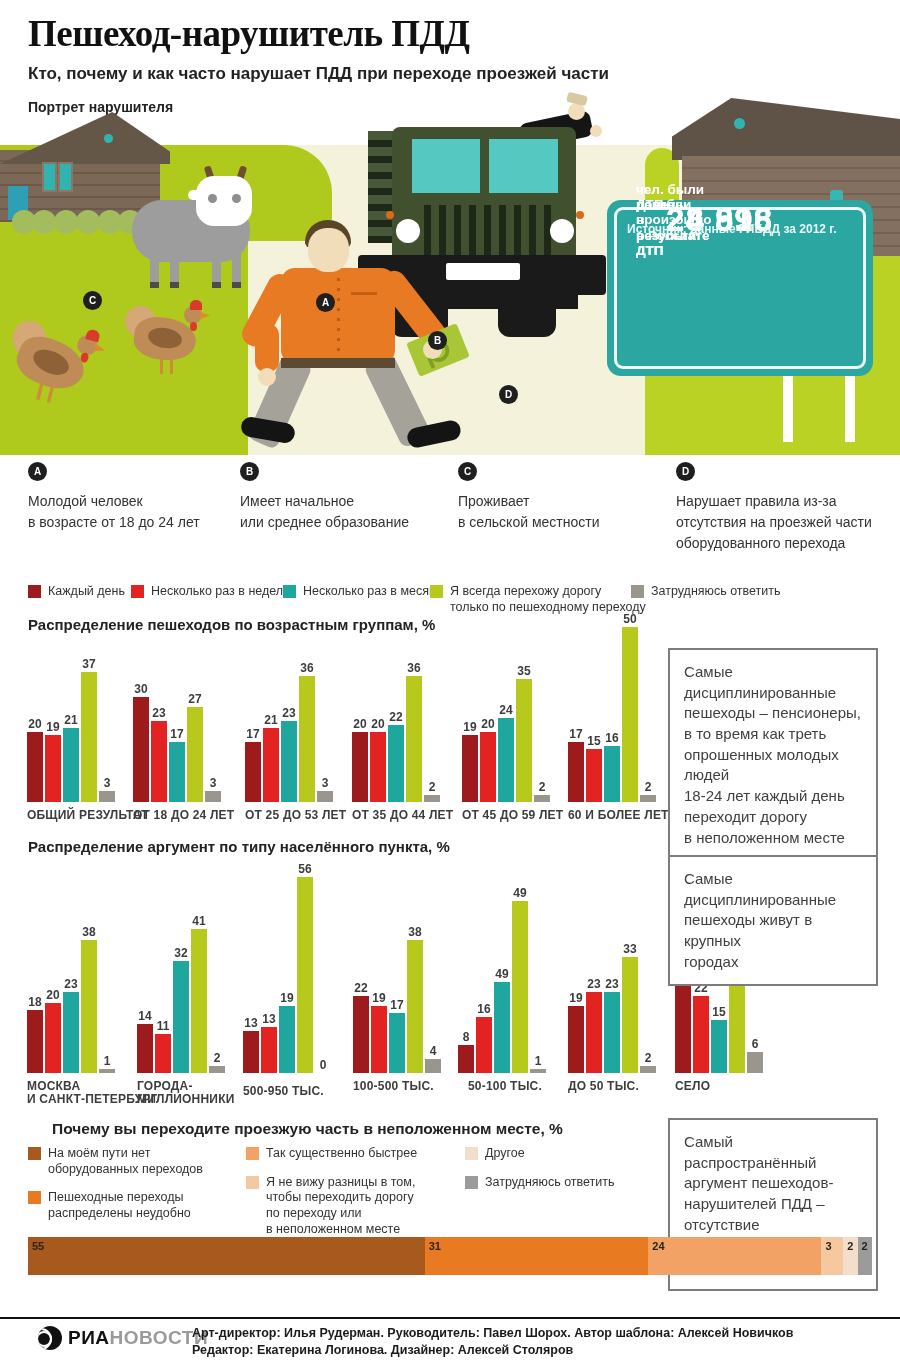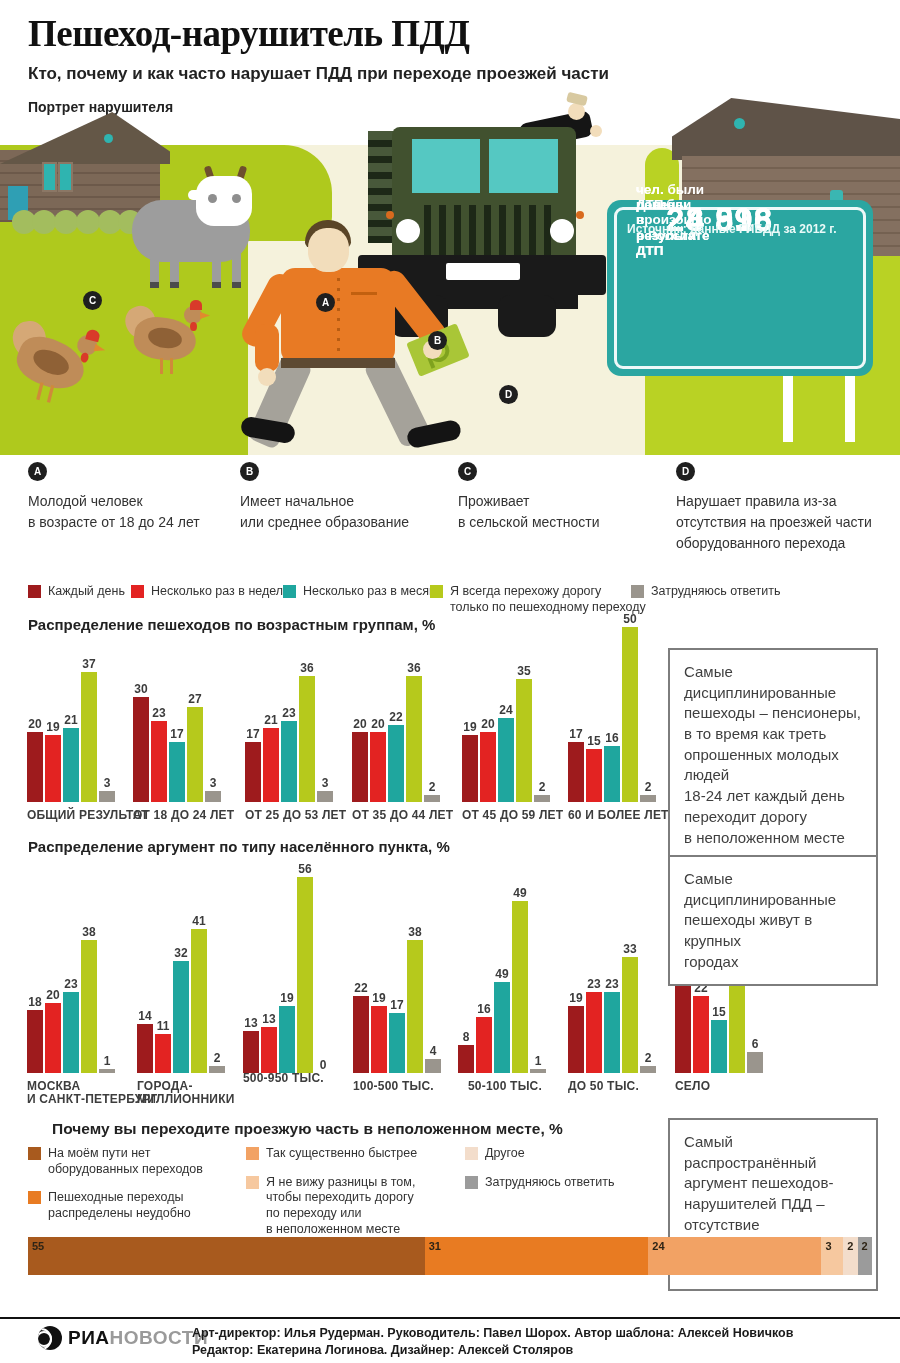--- a/index.html
+++ b/index.html
@@ -552,21 +552,21 @@
           </div>
           <div class="bar-col">
             <div class="bar-val">56</div>
             <div class="bar" style="height: 196px; background: rgb(182, 201, 28);"></div>
           </div>
           <div class="bar-col">
             <div class="bar-val">0</div>
             <div class="bar" style="height: 0px; background: rgb(154, 149, 141);"></div>
           </div>
         </div>
-        <div class="bar-cat" style="left: 243px; top: 234px;">500-950 ТЫС.</div>
+        <div class="bar-cat" style="left: 243px; top: 247px;">500-950 ТЫС.</div>
         <div class="bar-group" style="left: 353px; top: 17px; height: 218px;">
           <div class="bar-col">
             <div class="bar-val">22</div>
             <div class="bar" style="height: 77px; background: rgb(158, 27, 29);"></div>
           </div>
           <div class="bar-col">
             <div class="bar-val">19</div>
             <div class="bar" style="height: 67px; background: rgb(227, 35, 34);"></div>
           </div>
           <div class="bar-col">

